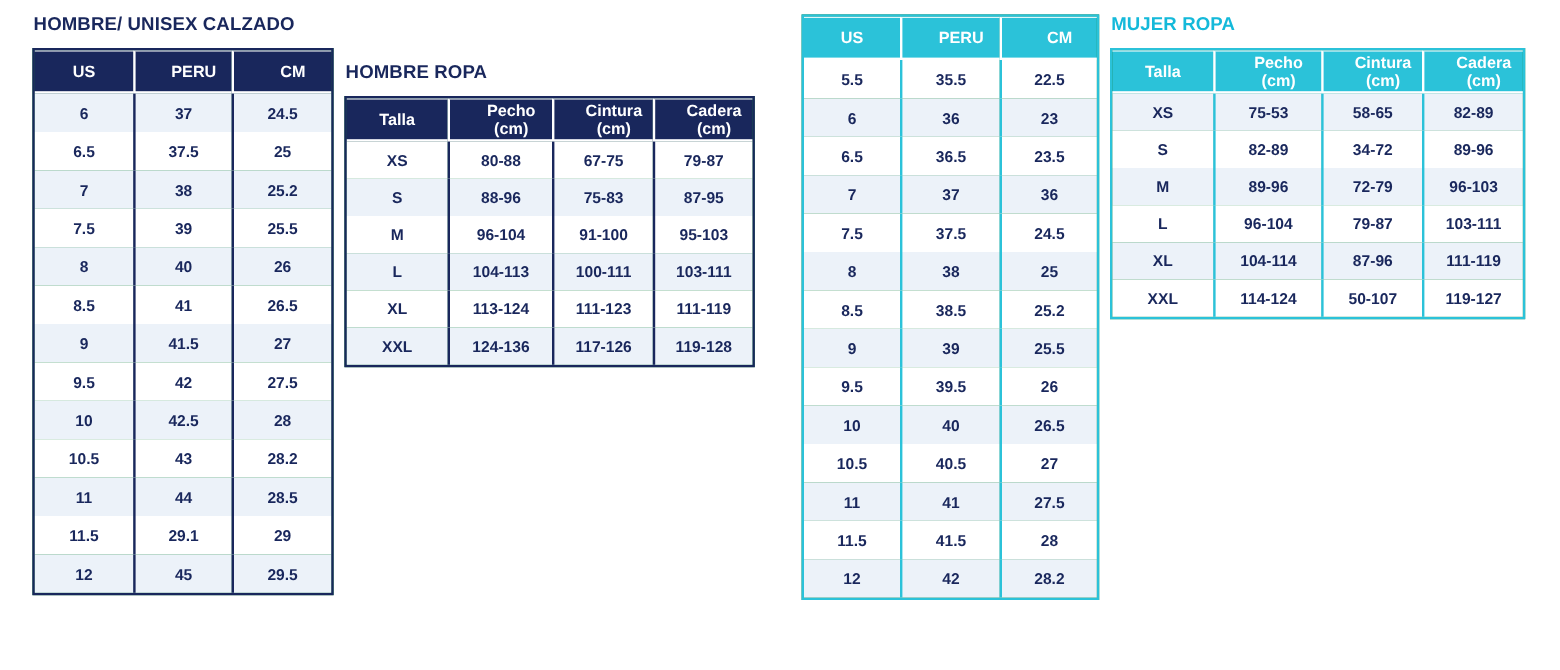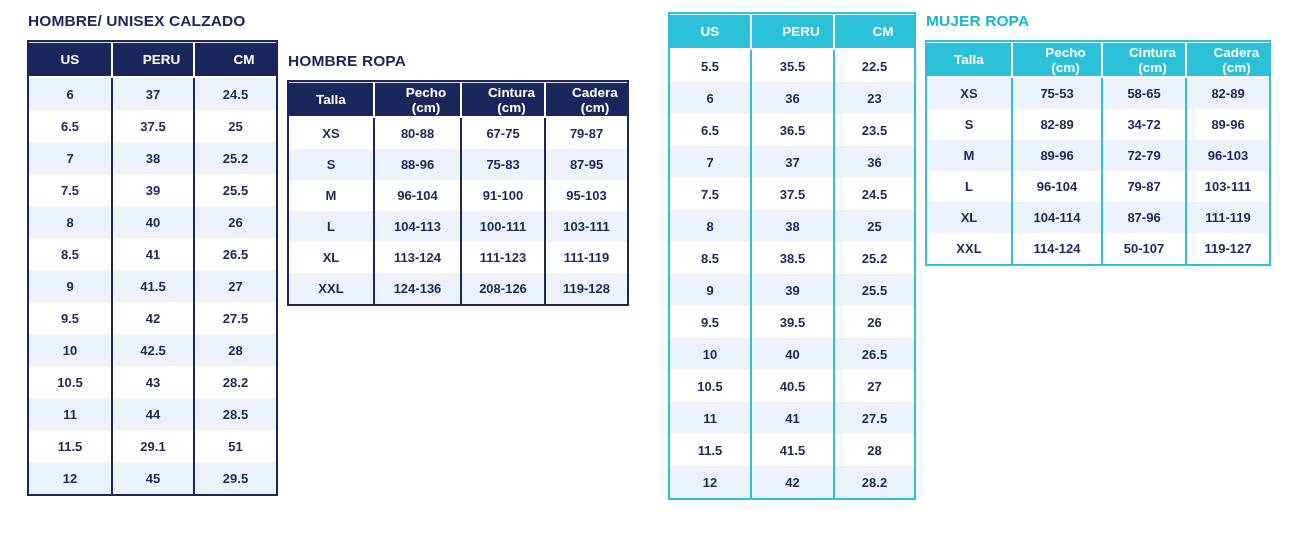--- a/index.html
+++ b/index.html
@@ -141,21 +141,21 @@
             <td>28.2</td>
           </tr>
           <tr class="shaded">
             <td>11</td>
             <td>44</td>
             <td>28.5</td>
           </tr>
           <tr class="plain">
             <td>11.5</td>
             <td>29.1</td>
-            <td>51</td>
+            <td>29</td>
           </tr>
           <tr class="shaded">
             <td>12</td>
             <td>45</td>
             <td>29.5</td>
           </tr>
         </tbody>
       </table>
   </section>
 
@@ -203,21 +203,21 @@
           </tr>
           <tr class="plain">
             <td>XL</td>
             <td>113-124</td>
             <td>111-123</td>
             <td>111-119</td>
           </tr>
           <tr class="shaded">
             <td>XXL</td>
             <td>124-136</td>
-            <td>208-126</td>
+            <td>117-126</td>
             <td>119-128</td>
           </tr>
         </tbody>
       </table>
   </section>
 
   <section id="t2" class="size-chart cyan">
     <table class="tbl">
         <colgroup>
           <col style="width: 80px;">

